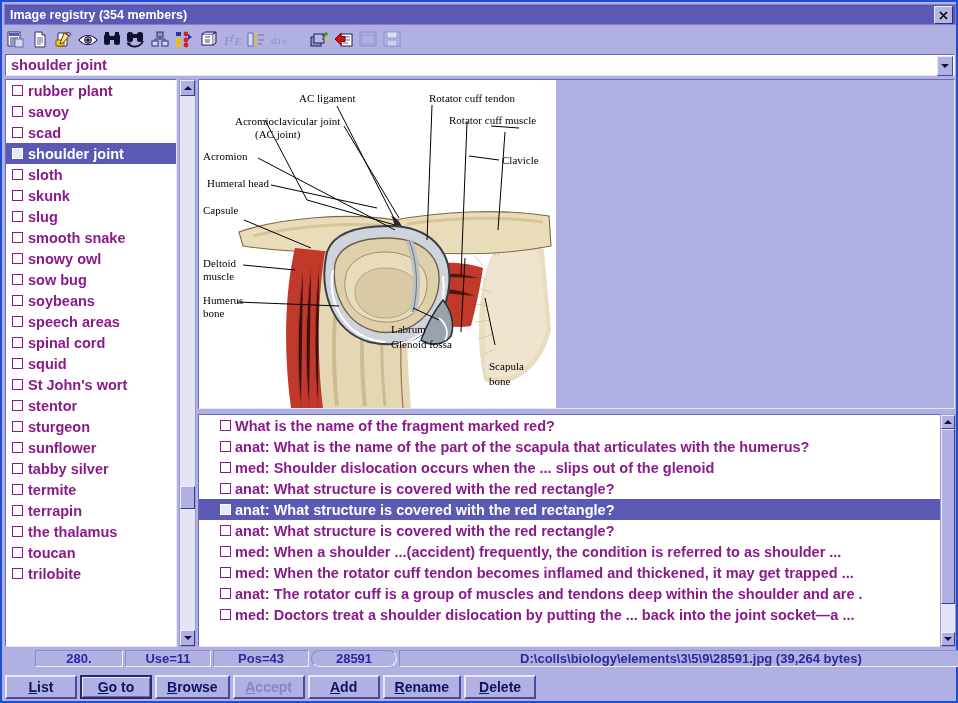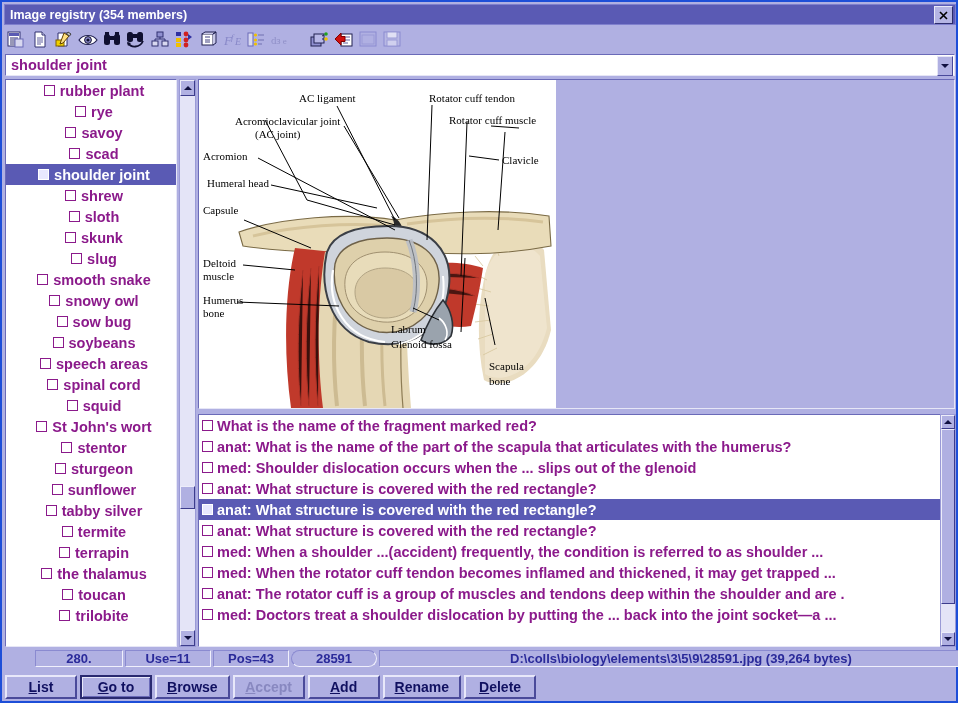--- a/index.html
+++ b/index.html
@@ -77,21 +77,21 @@
   .leftlist{
     position:absolute;left:3px;top:77px;width:172px;height:568px;
     background:#ffffff;
     border-top:1px solid #6a6ab8;border-left:1px solid #6a6ab8;
     border-right:1px solid #e6e6f6;border-bottom:1px solid #e6e6f6;
     box-sizing:border-box;overflow:hidden;
   }
   .li{
     height:21px;display:flex;align-items:center;
     font-size:14.5px;font-weight:bold;color:#8b1a8b;
-    padding-left:6px;white-space:nowrap;cursor:default;justify-content:center;
+    padding-left:6px;white-space:nowrap;cursor:default;
   }
   .li.sel{background:#5a5ab4;color:#ffffff;}
   .cb{
     width:9px;height:9px;border:1px solid #8b1a8b;
     margin-right:5px;flex:0 0 auto;background:#fff;
   }
   .li.sel .cb{border-color:#ffffff;background:#e8e8ff;}
 
   
   .vscroll{
@@ -133,21 +133,21 @@
   .qlist{
     position:absolute;left:196px;top:412px;width:757px;height:233px;
     background:#ffffff;
     border-top:1px solid #6a6ab8;border-left:1px solid #6a6ab8;
     border-right:1px solid #e6e6f6;border-bottom:1px solid #e6e6f6;
     box-sizing:border-box;overflow:hidden;
   }
   .qi{
     height:21px;display:flex;align-items:center;
     font-size:14.5px;font-weight:bold;color:#8b1a8b;
-    padding-left:3px;white-space:nowrap;cursor:default;
+    padding-left:21px;white-space:nowrap;cursor:default;
   }
   .qi.sel{background:#5a5ab4;color:#ffffff;}
   .qi .cb{width:9px;height:9px;border:1px solid #8b1a8b;margin-right:4px;background:#fff;}
   .qi.sel .cb{border-color:#ffffff;background:#e8e8ff;}
 
   
   .statusbar{
     position:absolute;left:3px;top:648px;width:950px;height:20px;
     display:flex;align-items:flex-start;margin-left:30px;
   }
@@ -351,37 +351,29 @@
     </div>
   </div>
 
   <div class="leftlist" id="member-list">
       <div class="li">
         <span class="cb"></span>
         <span>rubber plant</span>
       </div>
       <div class="li">
         <span class="cb"></span>
-        <span>rye</span>
-      </div>
-      <div class="li">
-        <span class="cb"></span>
         <span>savoy</span>
       </div>
       <div class="li">
         <span class="cb"></span>
         <span>scad</span>
       </div>
       <div class="li sel">
         <span class="cb"></span>
         <span>shoulder joint</span>
-      </div>
-      <div class="li">
-        <span class="cb"></span>
-        <span>shrew</span>
       </div>
       <div class="li">
         <span class="cb"></span>
         <span>sloth</span>
       </div>
       <div class="li">
         <span class="cb"></span>
         <span>skunk</span>
       </div>
       <div class="li">
@@ -613,21 +605,21 @@
     </div>
     <div class="sb-thumb" style="top:14px;height:175px;"></div>
     <div class="sb-btn" style="bottom:0;height:14px;">
       <span class="tri-down"></span>
     </div>
   </div>
 
   <div class="statusbar">
     <div class="sf" style="width:88px;">280.</div>
     <div class="sf" style="width:86px;">Use=11</div>
-    <div class="sf" style="width:76px;">Pos=43</div>
+    <div class="sf" style="width:96px;">Pos=43</div>
     <div class="sf" style="width:86px;border-radius:10px;">28591</div>
     <div class="sf" style="flex:1;">D:\colls\biology\elements\3\5\9\28591.jpg (39,264 bytes)</div>
   </div>
 
   <div class="btnbar" id="button-bar">
       <div class="btn"><u>L</u>ist</div>
       <div class="btn def"><u>G</u>o to</div>
       <div class="btn"><u>B</u>rowse</div>
       <div class="btn disabled"><u>A</u>ccept</div>
       <div class="btn"><u>A</u>dd</div>

